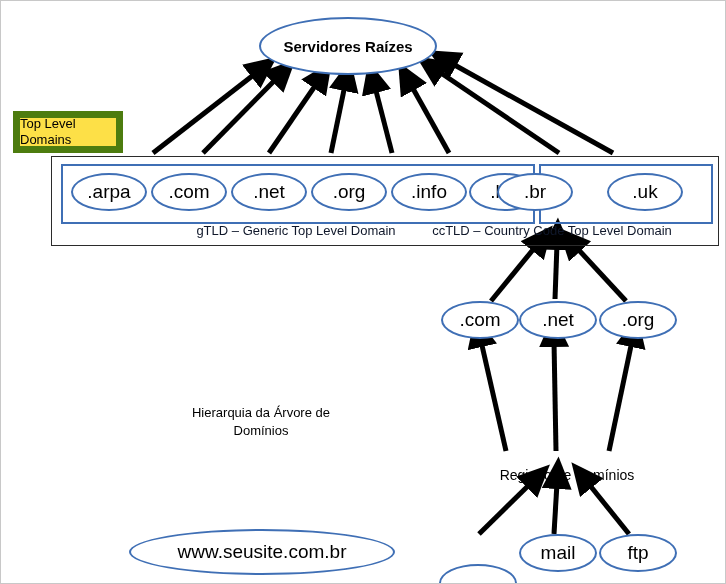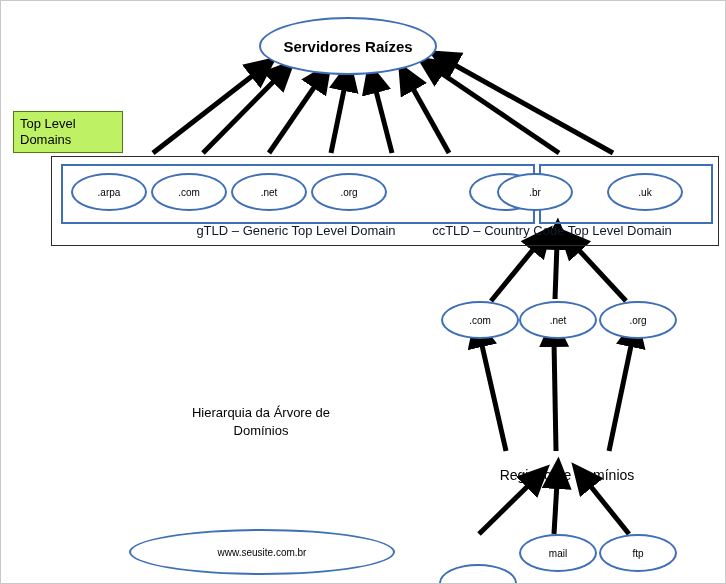--- a/index.html
+++ b/index.html
@@ -33,21 +33,21 @@
     align-items: center;
     justify-content: center;
     box-sizing: border-box;
     text-align: center;
     color: #000000;
   }
   .ellipse {
     border: 2px solid #3f6fb5;
     border-radius: 50%;
     background: #ffffff;
-    font-size: 10px;
+    font-size: 19px;
   }
   .ellipse.root {
     border-width: 2px;
     font-weight: bold;
     font-size: 15px;
   }
   .rectbox {
     border: 2px solid #3f6fb5;
     background: transparent;
   }
@@ -56,30 +56,29 @@
     background: transparent;
   }
   .tld-caption {
     position: absolute;
     font-size: 13px;
     color: #0f172a;
     text-align: center;
   }
   .boxlabel {
     position: absolute;
-    border: 1px solid #4d7c0f;
+    border: 7px solid #4d7c0f;
     box-sizing: border-box;
     font-size: 13px;
     color: #000000;
     display: flex;
     align-items: center;
     justify-content: flex-start;
-    padding-left: 6px;
     line-height: 1.25;
-    background: #bef264;
+    background: #fde047;
   }
   .plaintext {
     position: absolute;
     font-size: 13px;
     color: #000000;
     text-align: center;
     line-height: 1.4;
   }
 </style>
 </head>
@@ -140,20 +139,23 @@
   </div>
   <div class="node ellipse" style="left:150px; top:172px; width:76px; height:38px;">
     <span>.com</span>
   </div>
   <div class="node ellipse" style="left:230px; top:172px; width:76px; height:38px;">
     <span>.net</span>
   </div>
   <div class="node ellipse" style="left:310px; top:172px; width:76px; height:38px;">
     <span>.org</span>
   </div>
+  <div class="node ellipse" style="left:390px; top:172px; width:76px; height:38px;">
+    <span>.info</span>
+  </div>
   <div class="node ellipse" style="left:468px; top:172px; width:72px; height:38px;">
     <span>.biz</span>
   </div>
 
   <div class="node ellipse" style="left:496px; top:172px; width:76px; height:38px;">
     <span>.br</span>
   </div>
   <div class="node ellipse" style="left:606px; top:172px; width:76px; height:38px;">
     <span>.uk</span>
   </div>

